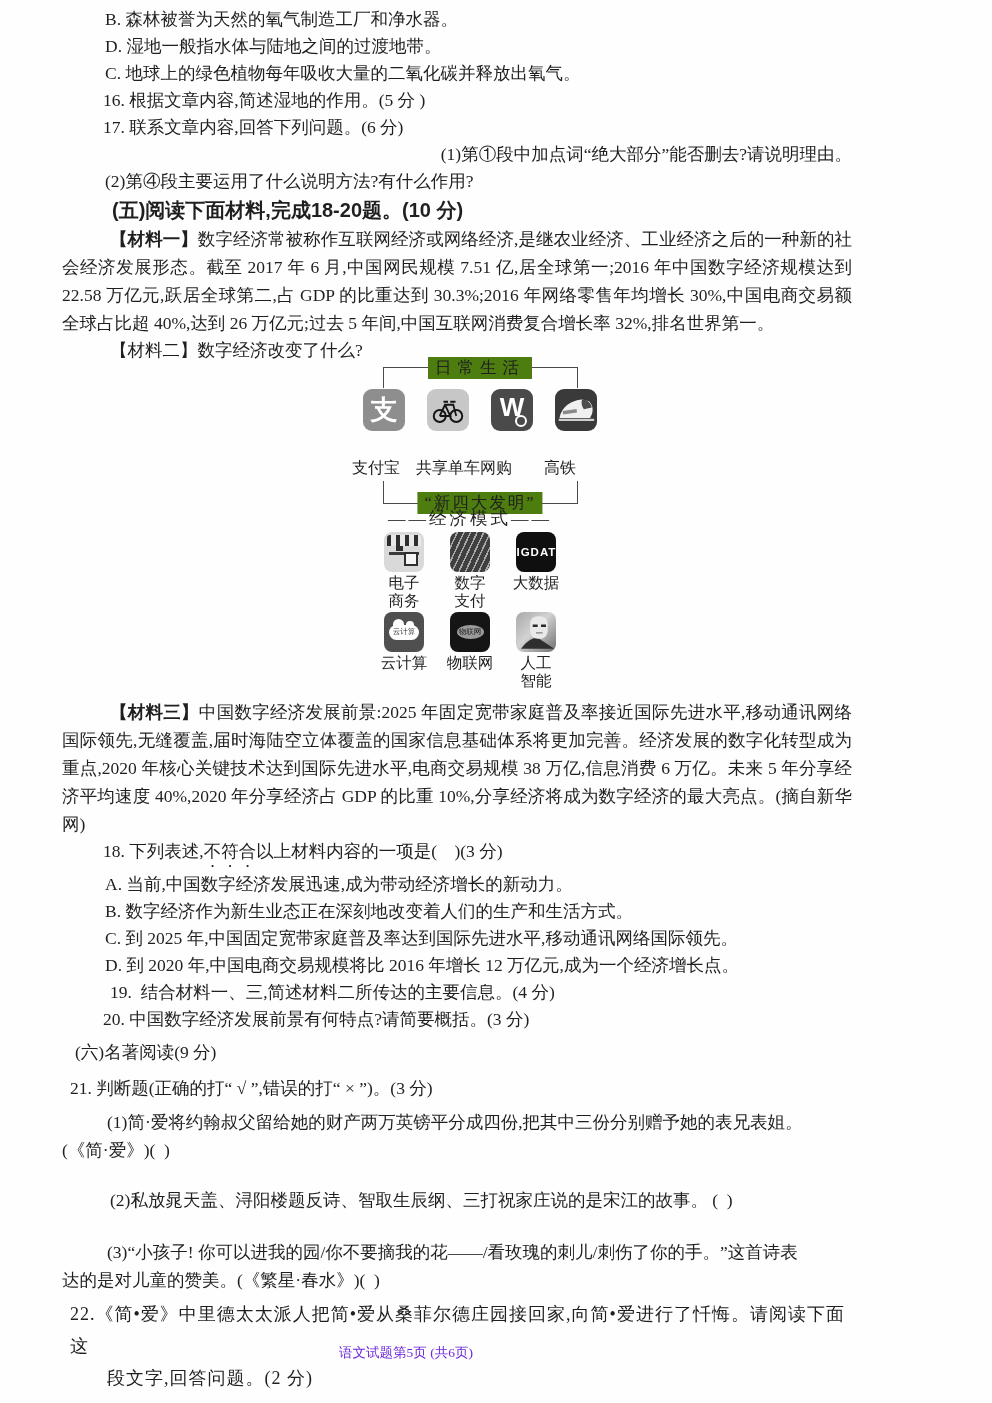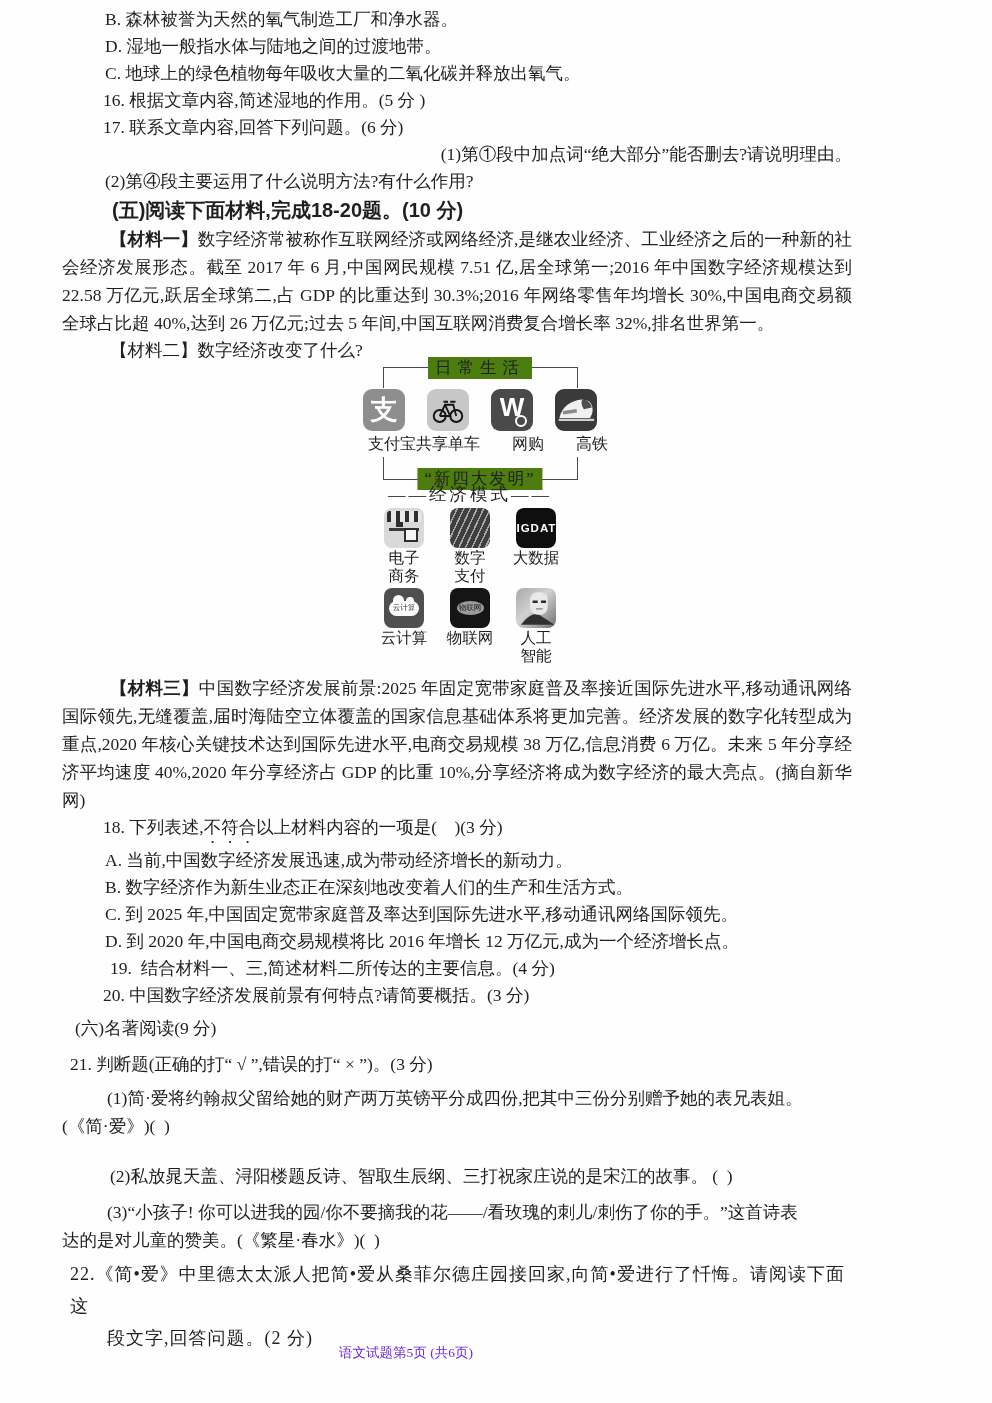--- a/index.html
+++ b/index.html
@@ -45,40 +45,40 @@
   .bracket-label {
     position:absolute; left:50%; transform:translateX(-50%);
     background:#4d7c0f; padding:0 7px; font-size:16.5px; white-space:nowrap;
   }
   .bracket-top .bracket-label { top:-11px; letter-spacing:6px; }
   .bracket-bottom .bracket-label { bottom:-11px; letter-spacing:2px; }
   .icon-row, .dlabel-row { display:flex; justify-content:center; }
   .d-cell { width:64px; display:flex; justify-content:center; }
   .icon-row { padding:1px 0; }
   .dlabel-row { margin:1px 0 2px; }
-  .d-label { width:64px; text-align:right; font-size:16px; line-height:22px; white-space:nowrap; }
+  .d-label { width:64px; text-align:left; font-size:16px; line-height:22px; white-space:nowrap;margin-top:24px; }
 
   .app-icon { width:42px; height:42px; border-radius:9px; position:relative; overflow:hidden;
               display:flex; align-items:center; justify-content:center; }
   .alipay { background:#8e8e8e; }
   .alipay .glyph { color:#fff; font-size:27px; font-weight:bold; font-family:"Liberation Sans",sans-serif; }
   .bike { background:#c7c7c7; }
   .shop { background:#4a4a4a; }
   .shop .glyph { color:#fff; font-size:26px; font-weight:bold; font-family:"Liberation Sans",sans-serif; line-height:30px; margin-top:-6px;}
   .shop .mouse { position:absolute; right:6px; bottom:4px; width:8px; height:8px; border:2px solid #fff; border-radius:50%; }
   .train { background:#3a3a3a; }
 
   
   .eco-title { text-align:center; font-size:17.5px; line-height:24px; letter-spacing:3px;
                margin-top:2px; transform:translateX(13px); }
   .eco-row { display:flex; justify-content:center; transform:translateX(13px); margin-top:2px; }
   .eco-cell { width:66px; display:flex; flex-direction:column; align-items:center; }
   .eco-icon { width:40px; height:40px; border-radius:8px; position:relative; overflow:hidden;
               display:flex; align-items:center; justify-content:center; }
-  .eco-label { margin-top:2px; text-align:center; font-size:15.5px; line-height:18px;font-family:Liberation Mono, monospace; }
+  .eco-label { margin-top:2px; text-align:center; font-size:15.5px; line-height:18px; }
   .eco-label.two { max-width:34px; }
   .eco-label.one { white-space:nowrap; }
 
   .ecommerce { background:#d9d9d9; }
   .ecommerce .awning { position:absolute; top:3px; left:3px; right:3px; height:11px;
       background:repeating-linear-gradient(90deg,#2e2e2e 0 4px,#e8e8e8 4px 9px);
       border-radius:3px 3px 0 0; }
   .ecommerce .counter { position:absolute; top:20px; left:5px; right:5px; height:3px; background:#3a3a3a; }
   .ecommerce .cartbox { position:absolute; right:6px; bottom:6px; width:10px; height:10px;
       border:2px solid #2e2e2e; background:#f5f5f5; }
@@ -103,21 +103,21 @@
   .iot .inner-txt { font-size:7.5px; color:#1a1a1a; white-space:nowrap; }
   .ai { background:linear-gradient(135deg,#a8a8a8,#d2d2d2 45%,#6f6f6f); }
 
   .jane-block .ln { line-height:28px; }
   .q22-block .ln { line-height:32px; font-size:18px; letter-spacing:1px; }
 
   .footer {
     position:absolute; left:62px; top:1344px; width:790px; text-align:center;
     font-size:13.5px; transform:translateX(-51px); color:#6d28d9;
   }
-  .mt2{margin-top:2px}.mt4{margin-top:4px}.mt6{margin-top:6px}.mt8{margin-top:8px}.mt22{margin-top:22px}.mt24{margin-top:8px}
+  .mt2{margin-top:2px}.mt4{margin-top:4px}.mt6{margin-top:6px}.mt8{margin-top:8px}.mt22{margin-top:22px}.mt24{margin-top:24px}
 </style>
 </head>
 <body>
 
 <div class="page">
   <div class="content">
 
     <div class="ln ind-opt">B. 森林被誉为天然的氧气制造工厂和净水器。</div>
     <div class="ln ind-opt">D. 湿地一般指水体与陆地之间的过渡地带。</div>
     <div class="ln ind-opt">C. 地球上的绿色植物每年吸收大量的二氧化碳并释放出氧气。</div>

